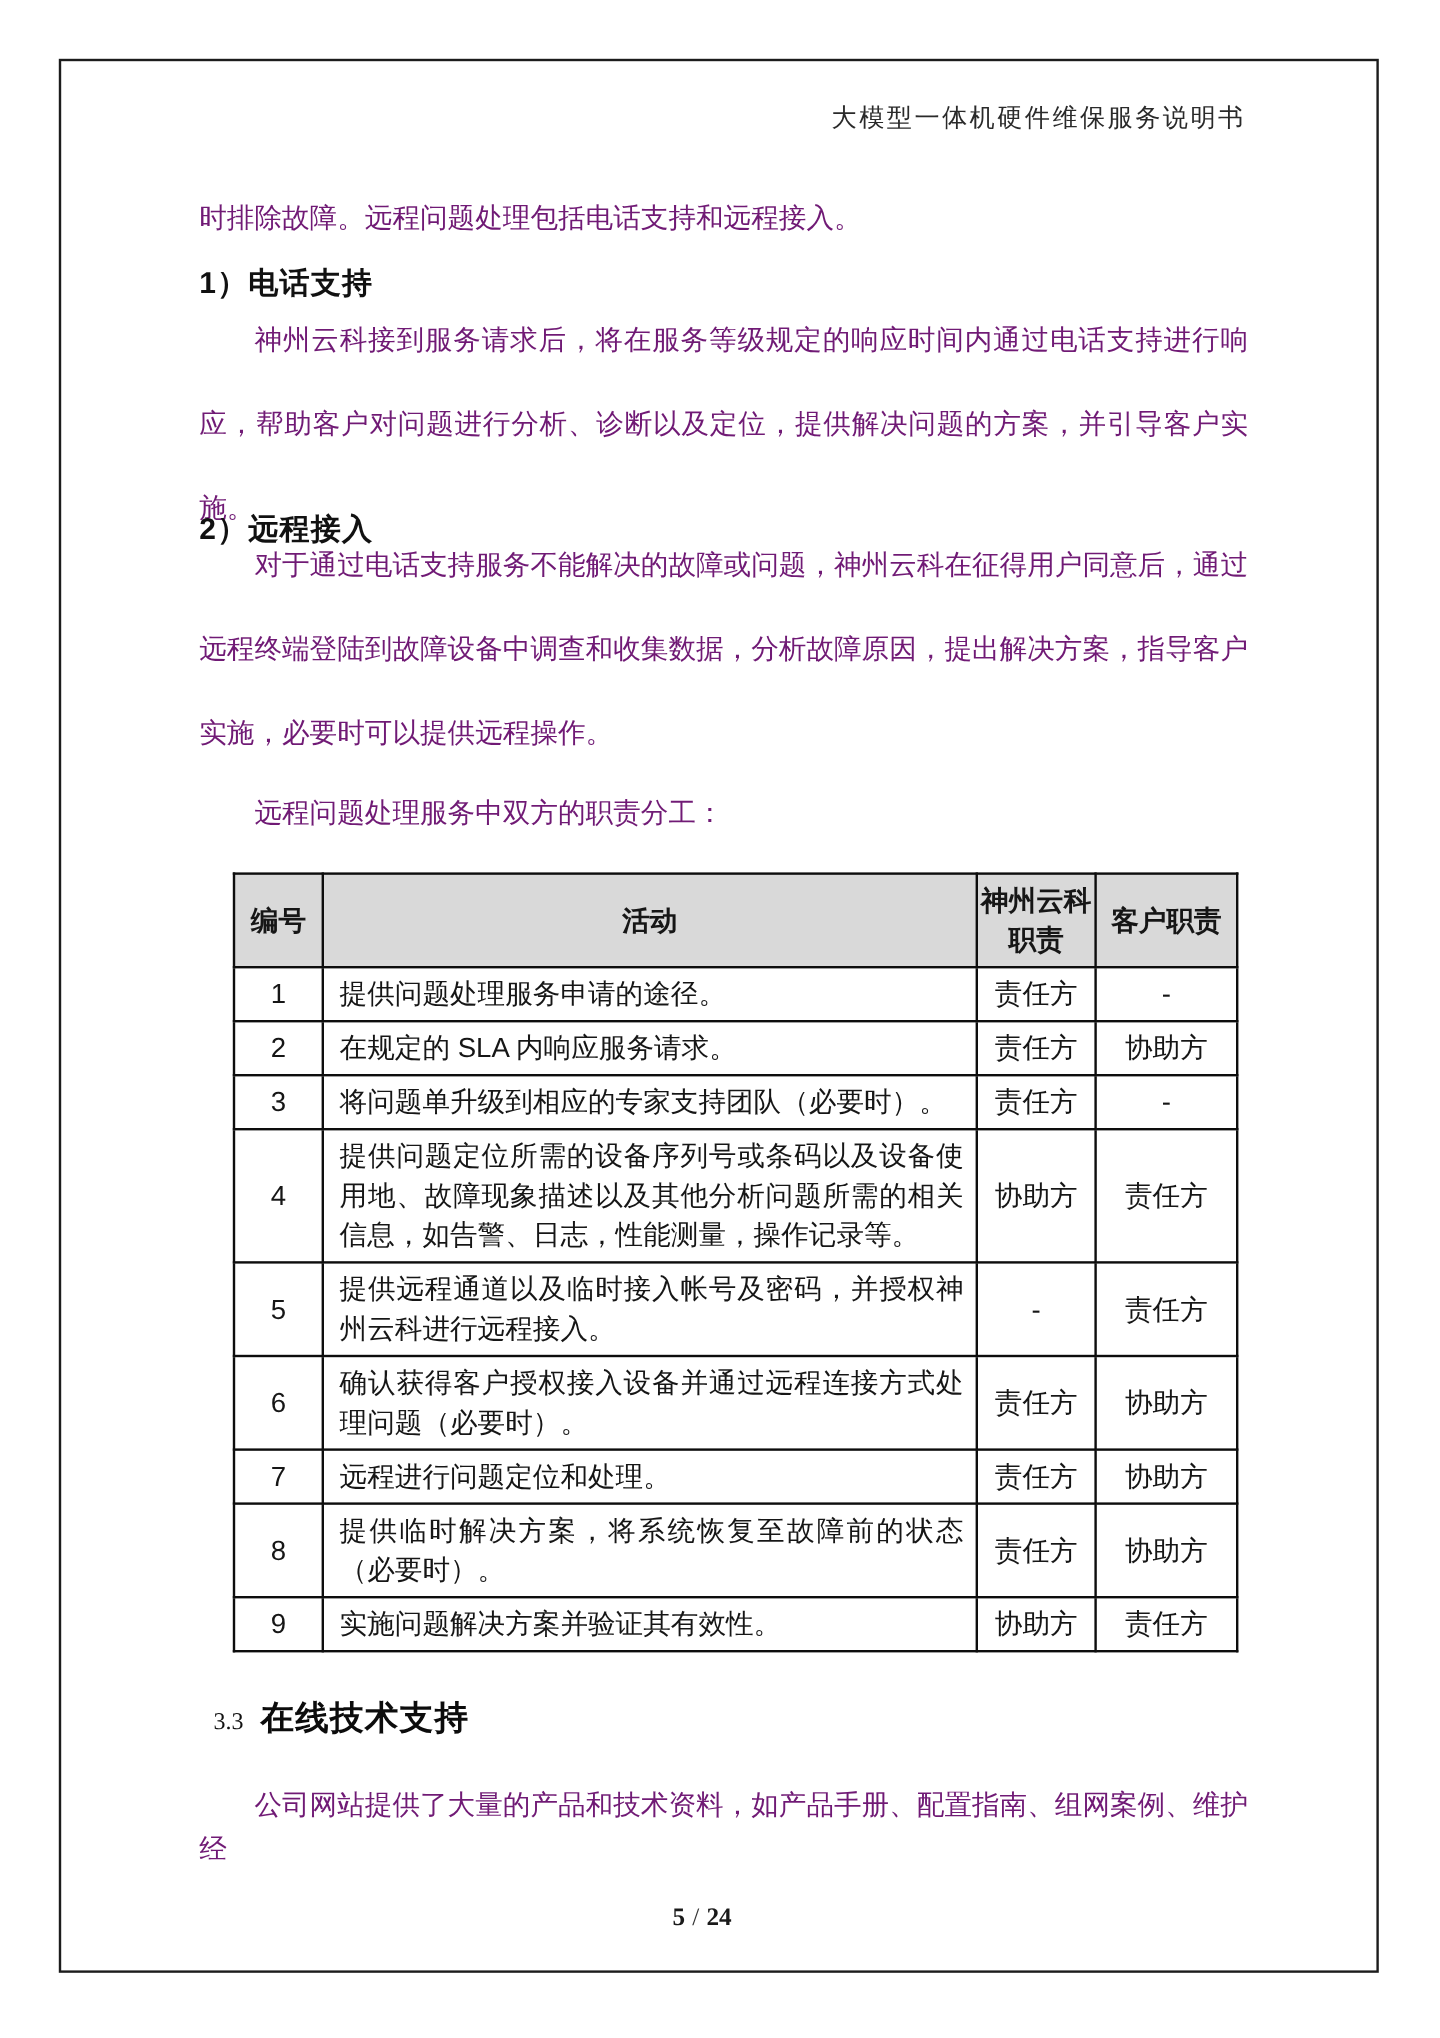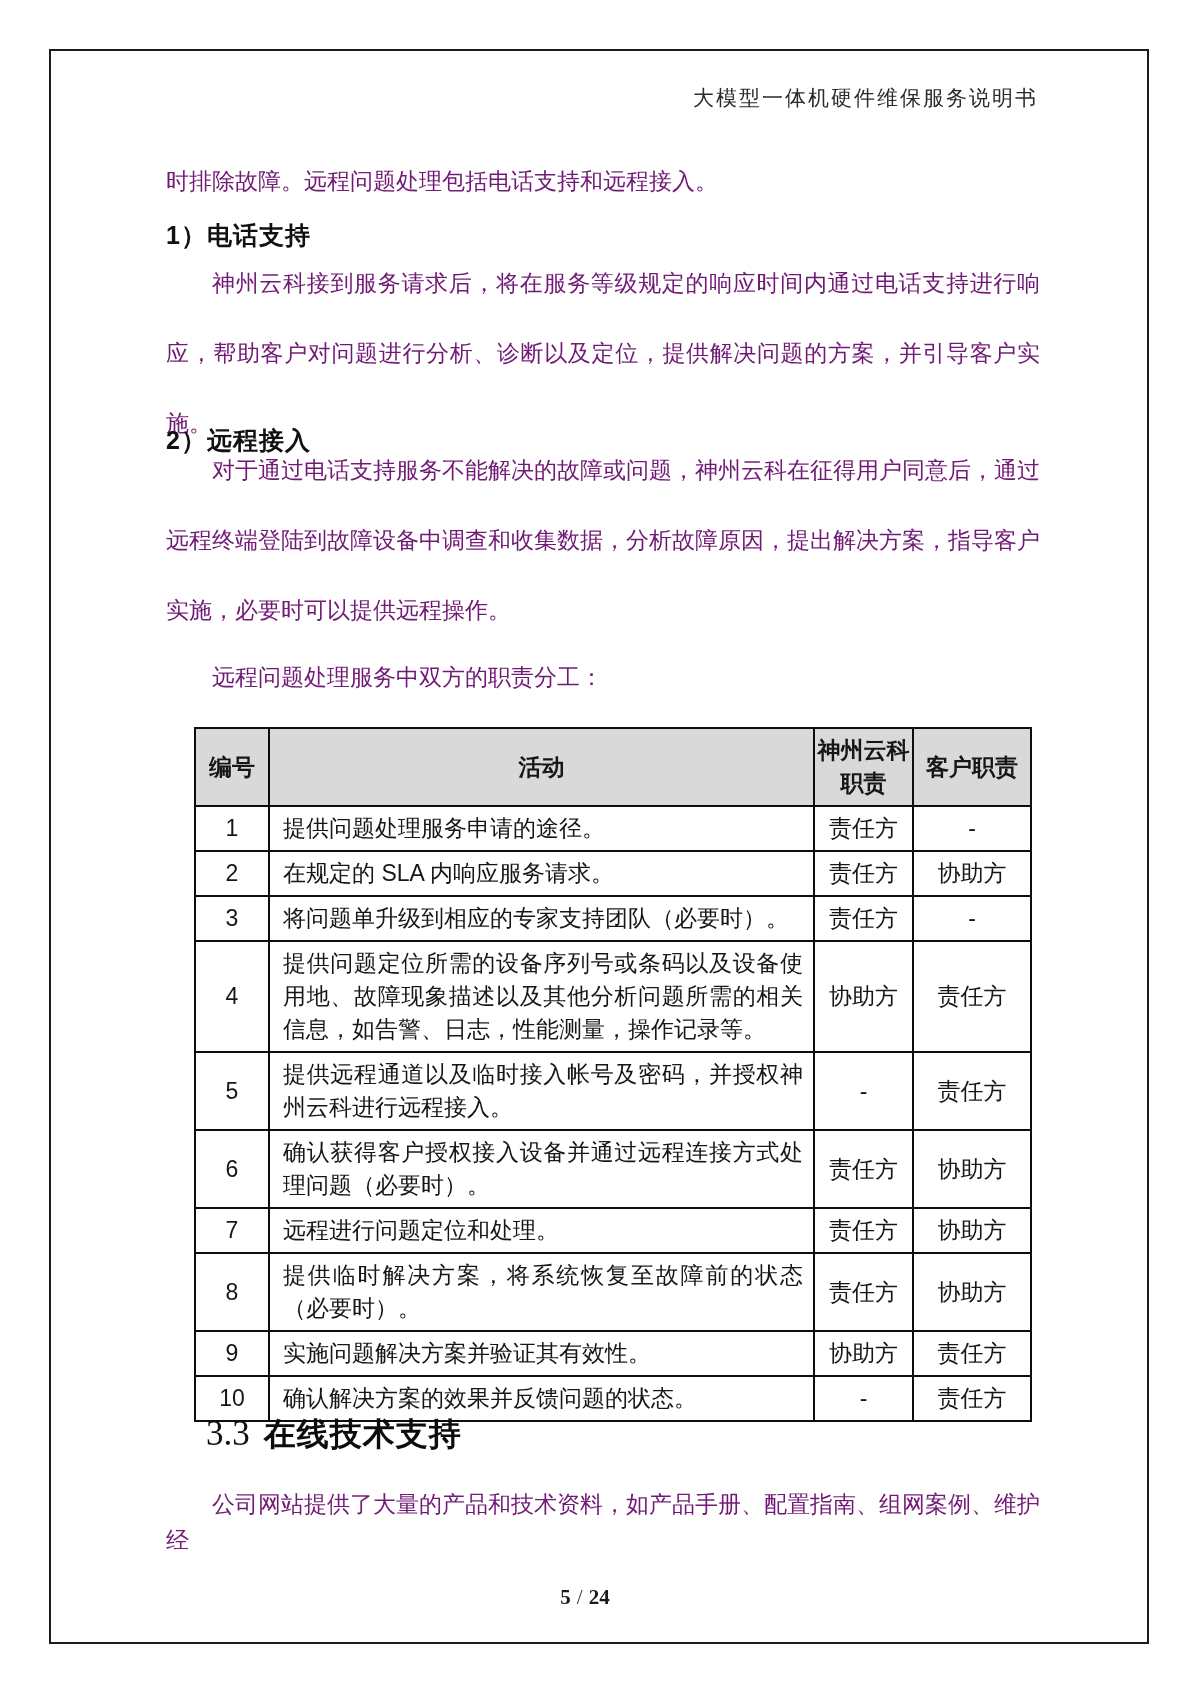--- a/index.html
+++ b/index.html
@@ -79,26 +79,25 @@
   .col-act { width: 545px; }
   .col-ven { width: 99px; }
   .col-cus { width: 118px; }
   .section-33 {
     position: absolute;
     left: 178px; top: 1413px;
     white-space: nowrap;
   }
   .section-33 .sec-num {
     font-family: "Liberation Serif", serif;
-    font-size: 35px;
+    font-size: 20px;
     color: #111;
-    margin-left: 28px;
   }
   .section-33 .sec-title {
-    font-size: 32px;
+    font-size: 28px;
     font-weight: bold;
     color: #0c0c0c;
     margin-left: 14px;
     letter-spacing: 1px;
   }
   .doc-footer {
     position: absolute;
     left: 49px; width: 1072px;
     top: 1585px;
     text-align: center;
@@ -191,26 +190,20 @@
       <td class="activity">提供临时解决方案，将系统恢复至故障前的状态（必要时）。</td>
       <td>责任方</td>
       <td>协助方</td>
     </tr>
     <tr>
       <td>9</td>
       <td class="activity">实施问题解决方案并验证其有效性。</td>
       <td>协助方</td>
       <td>责任方</td>
     </tr>
-    <tr>
-      <td>10</td>
-      <td class="activity">确认解决方案的效果并反馈问题的状态。</td>
-      <td>-</td>
-      <td>责任方</td>
-    </tr>
   </tbody>
 </table>
 
 <div class="section-33">
   <span class="sec-num">3.3</span><span class="sec-title">在线技术支持</span>
 </div>
 
 <div class="para indent" style="top:1486px; line-height:36px;">公司网站提供了大量的产品和技术资料，如产品手册、配置指南、组网案例、维护经</div>
 
 <div class="doc-footer">

